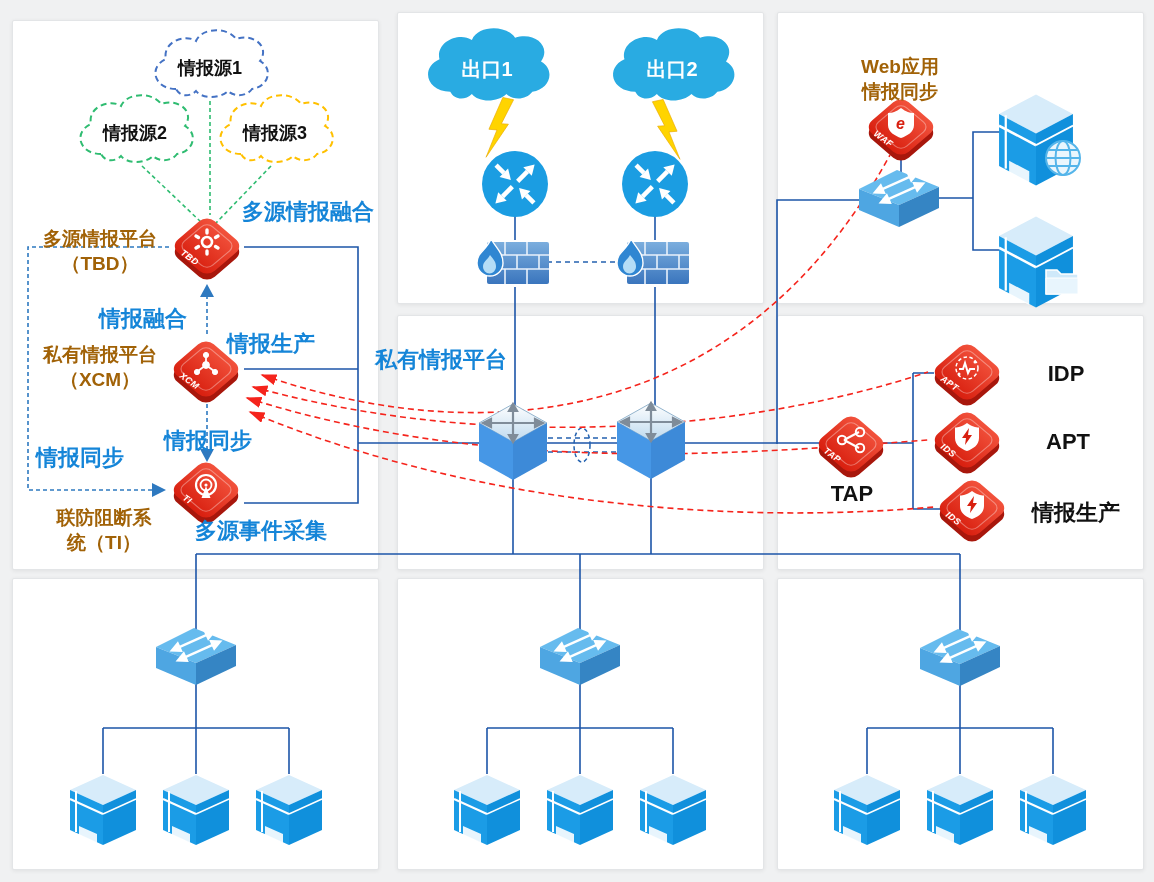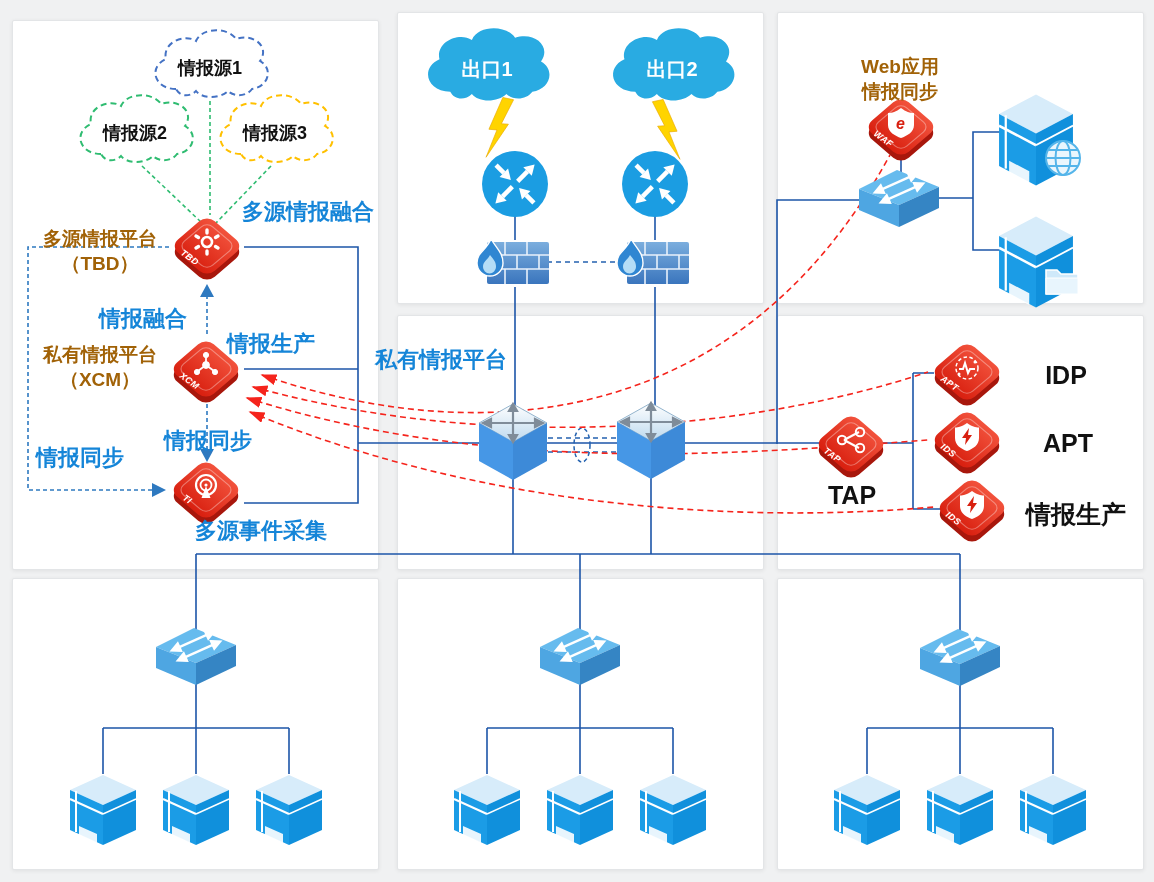--- a/index.html
+++ b/index.html
@@ -2,21 +2,21 @@
 <html><head>
 <meta charset="utf-8">
 <style>
   html,body{margin:0;padding:0;background:#fbfbfb;}
   #stage{position:relative;width:1154px;height:882px;background:#f0f1f2;font-family:"Liberation Sans","DejaVu Sans",sans-serif;overflow:hidden;}
   .panel{position:absolute;background:#fff;border:1px solid #e3e5e7;border-radius:2px;box-shadow:0 1px 4px rgba(0,0,0,.07);}
   #gfx{position:absolute;left:0;top:0;z-index:2;}
   .lbl{position:absolute;z-index:3;white-space:nowrap;}
   .dev-name{color:#a16207;font-weight:bold;font-size:19px;line-height:25px;text-align:center;transform:translateX(-50%);}
   .blue-lbl{color:#1585d8;font-weight:bold;font-size:22px;transform:translateX(-50%);}
-  .black-big{color:#111;font-weight:bold;font-size:25px;transform:translateX(-50%);}
+  .black-big{color:#111;font-weight:bold;font-size:22px;transform:translateX(-50%);}
   svg text{font-family:"Liberation Sans","DejaVu Sans",sans-serif;}
   .cloud-txt-dark{font-weight:bold;font-size:18px;fill:#111;text-anchor:middle;}
   .cloud-txt-white{font-weight:bold;font-size:20px;fill:#fff;text-anchor:middle;}
   .badge{font-weight:bold;font-style:italic;font-size:9px;fill:#fff;letter-spacing:.5px;}
 </style>
 </head>
 <body>
 
 <div id="stage">
 
@@ -321,20 +321,24 @@
   </svg>
 
   <div class="lbl dev-name" style="left:100px;top:226px;">
     <div>多源情报平台</div>
     <div>（TBD）</div>
   </div>
   <div class="lbl dev-name" style="left:100px;top:342px;">
     <div>私有情报平台</div>
     <div>（XCM）</div>
   </div>
+  <div class="lbl dev-name" style="left:104px;top:505px;">
+    <div>联防阻断系</div>
+    <div>统（TI）</div>
+  </div>
   <div class="lbl dev-name" style="left:900px;top:54px;">
     <div>Web应用</div>
     <div>情报同步</div>
   </div>
 
   <div class="lbl blue-lbl" style="left:308px;top:197px;">多源情报融合</div>
   <div class="lbl blue-lbl" style="left:143px;top:296px;margin-top:8px;">情报融合</div>
   <div class="lbl blue-lbl" style="left:271px;top:329px;">情报生产</div>
   <div class="lbl blue-lbl" style="left:208px;top:426px;">情报同步</div>
   <div class="lbl blue-lbl" style="left:80px;top:443px;">情报同步</div>

